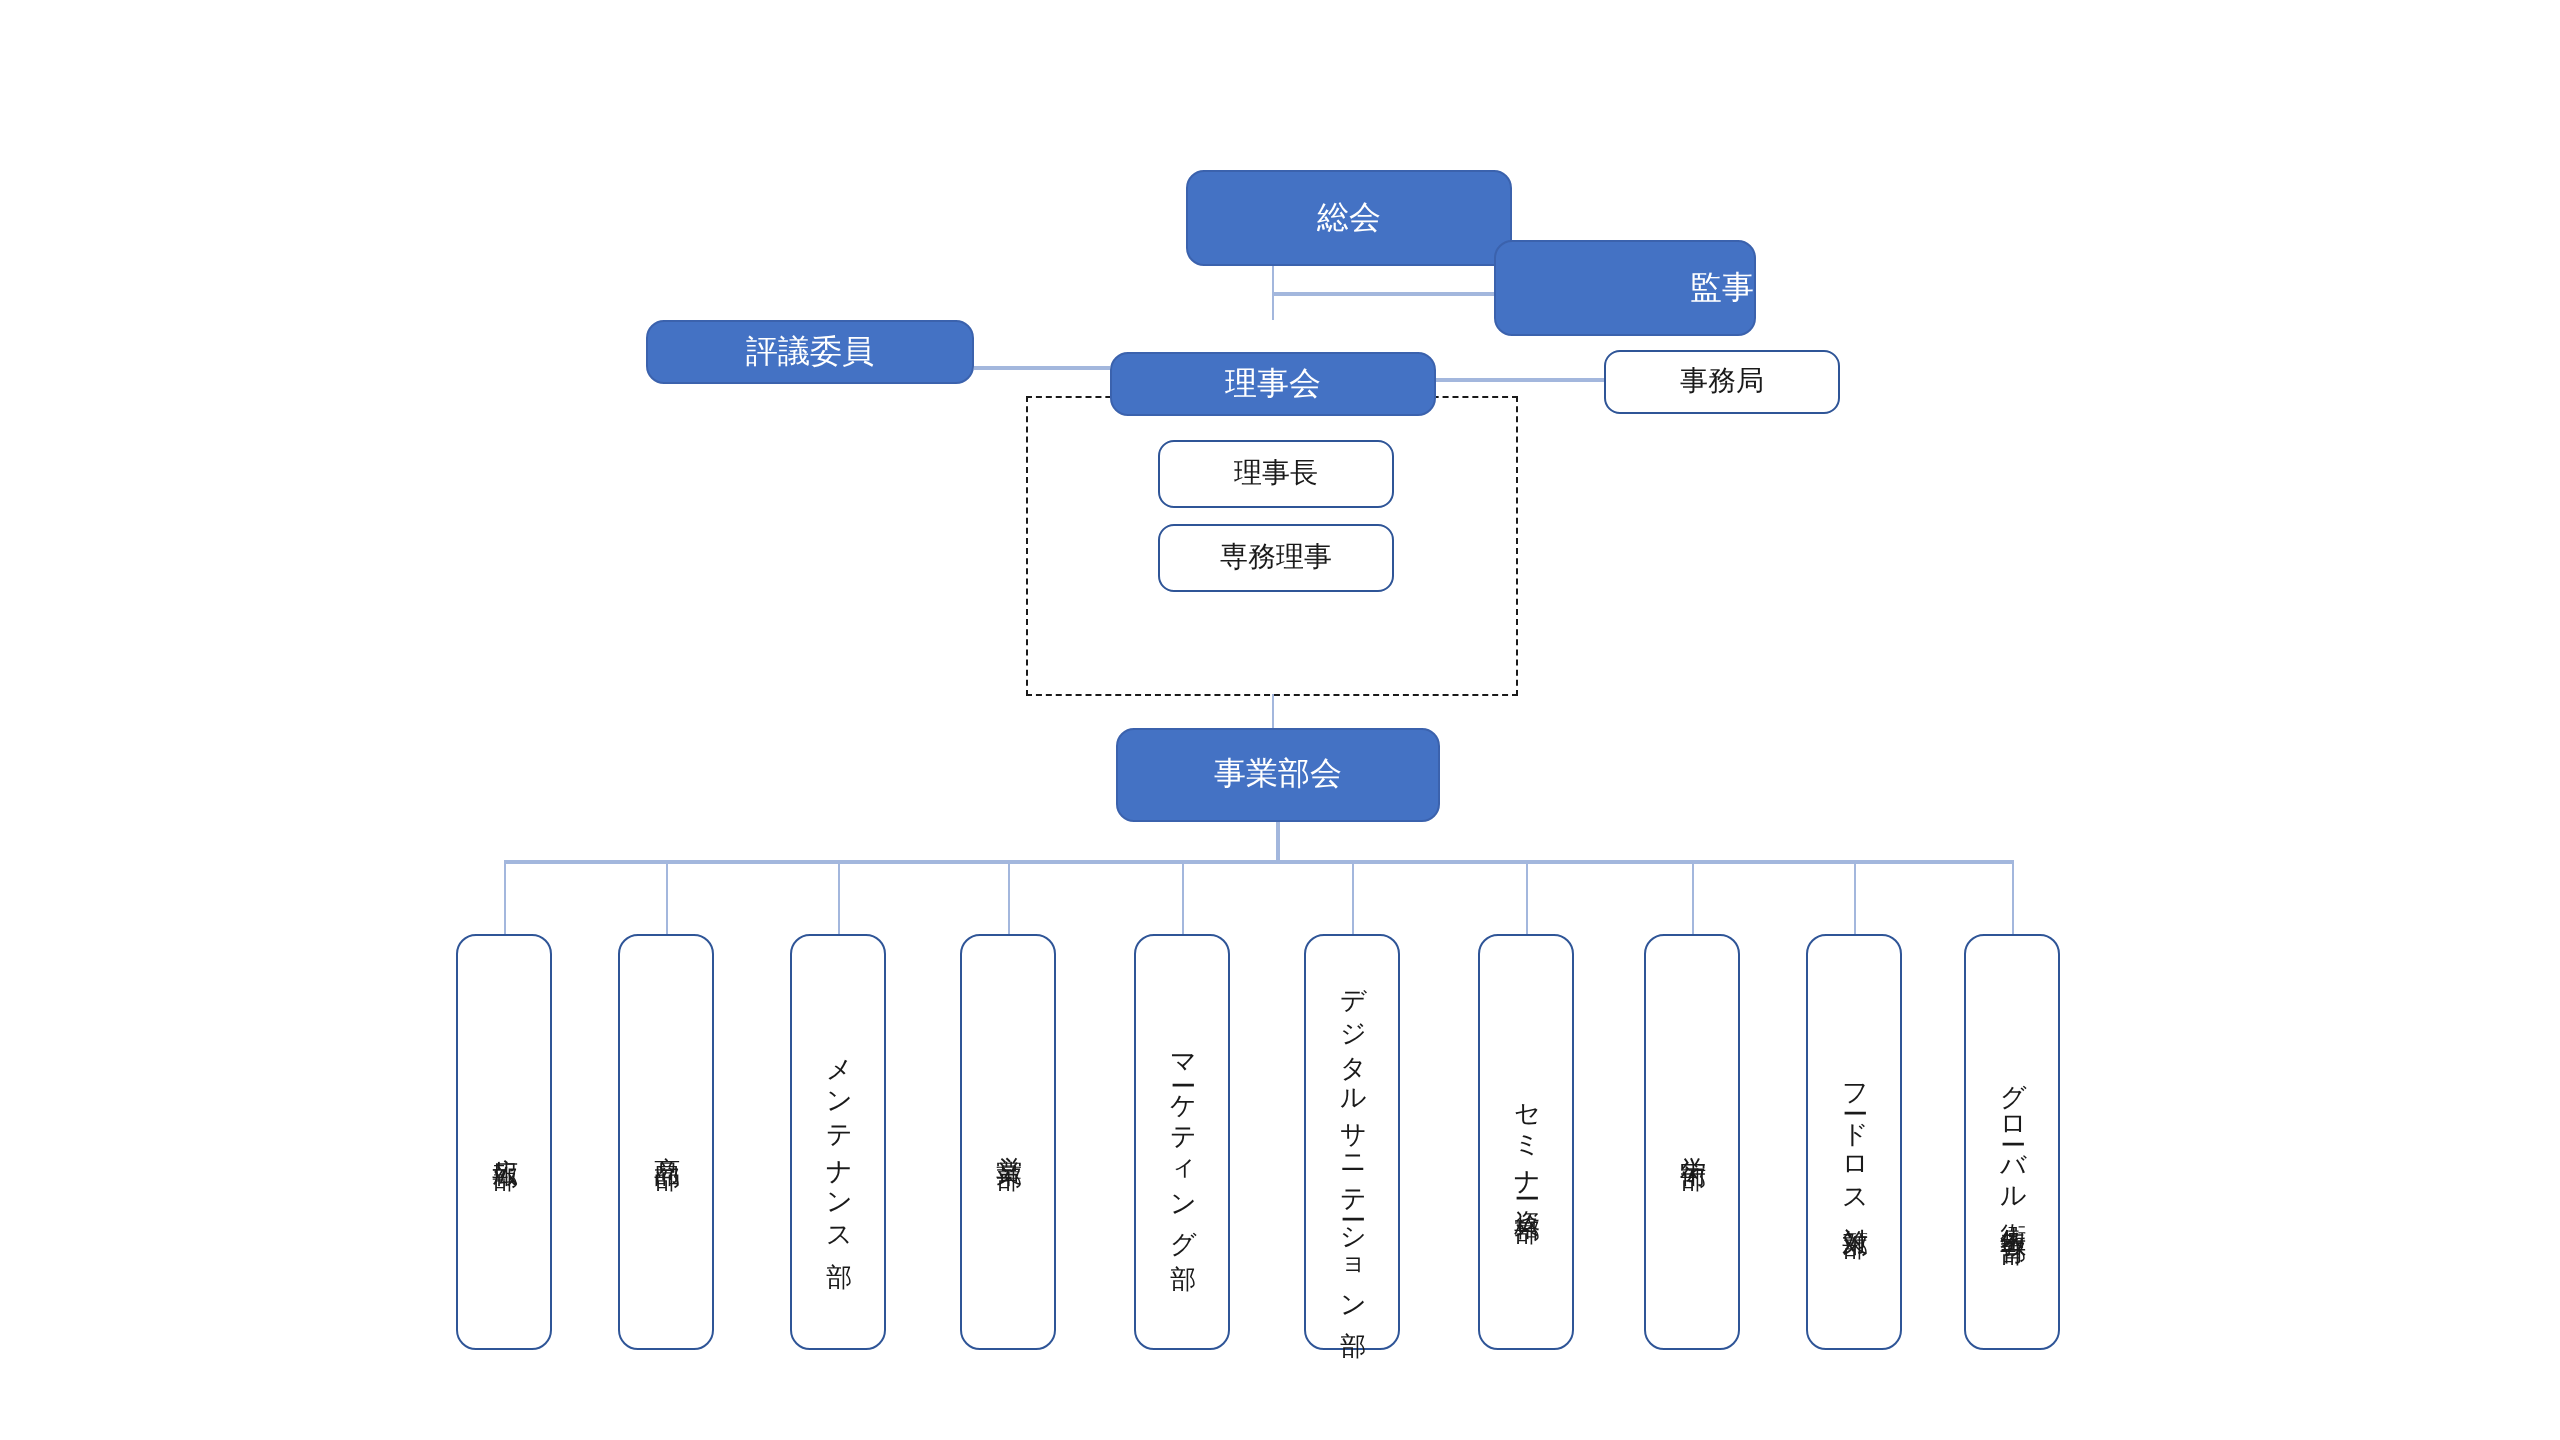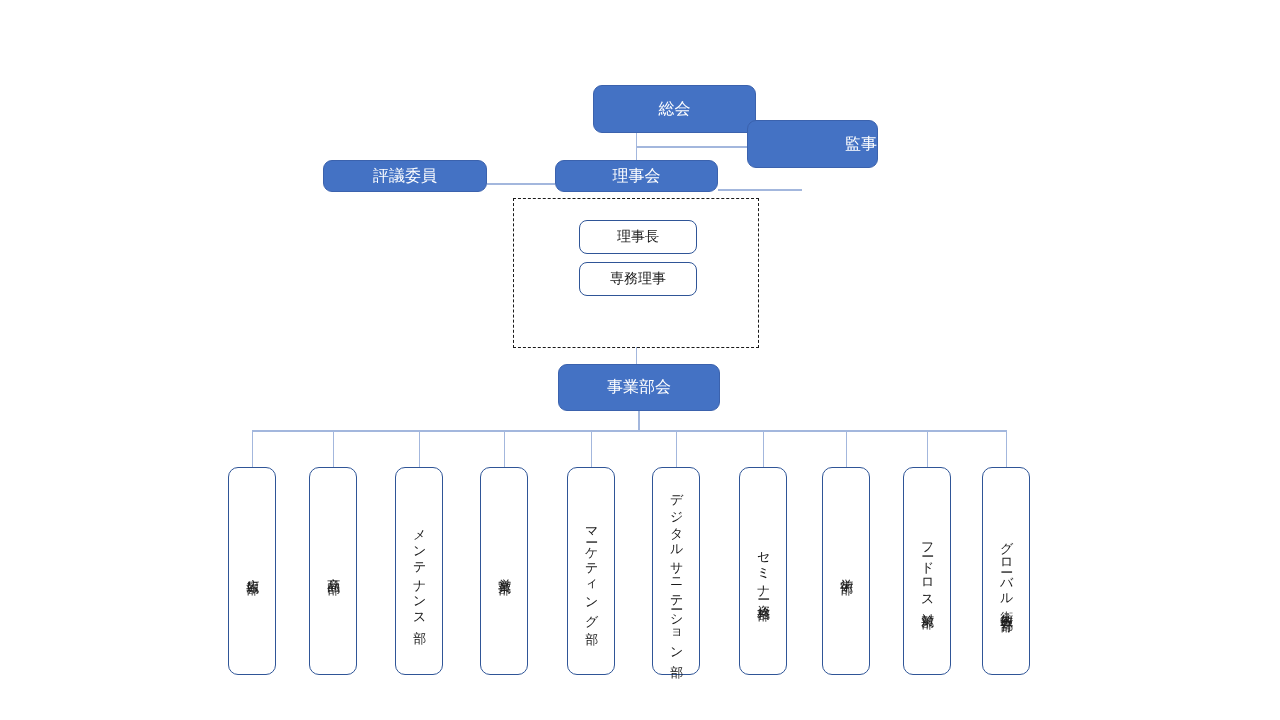--- a/index.html
+++ b/index.html
@@ -91,22 +91,25 @@
 
   <div class="node blue" style="left:555px;top:85px;width:163px;height:48px;margin-left:38px;">
     <span>総会</span>
   </div>
   <div class="node blue" style="left:747px;top:120px;width:131px;height:48px;justify-content:flex-end;">
     <span>監事</span>
   </div>
   <div class="node blue" style="left:323px;top:160px;width:164px;height:32px;">
     <span>評議委員</span>
   </div>
-  <div class="node blue" style="left:555px;top:160px;width:163px;height:32px;">
+  <div class="node blue" style="left:555px;top:176px;width:163px;height:32px;">
     <span>理事会</span>
+  </div>
+  <div class="node white" style="left:802px;top:175px;width:118px;height:32px;">
+    <span>事務局</span>
   </div>
 
   <div class="node white" style="left:579px;top:220px;width:118px;height:34px;text-align:center;">
     <span>理事長</span>
   </div>
   <div class="node white" style="left:579px;top:262px;width:118px;height:34px;">
     <span>専務理事</span>
   </div>
 
   <div class="node blue" style="left:558px;top:364px;width:162px;height:47px;">

